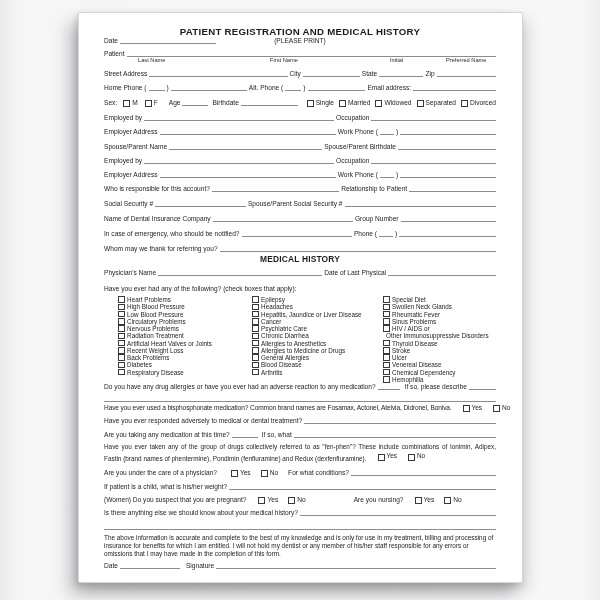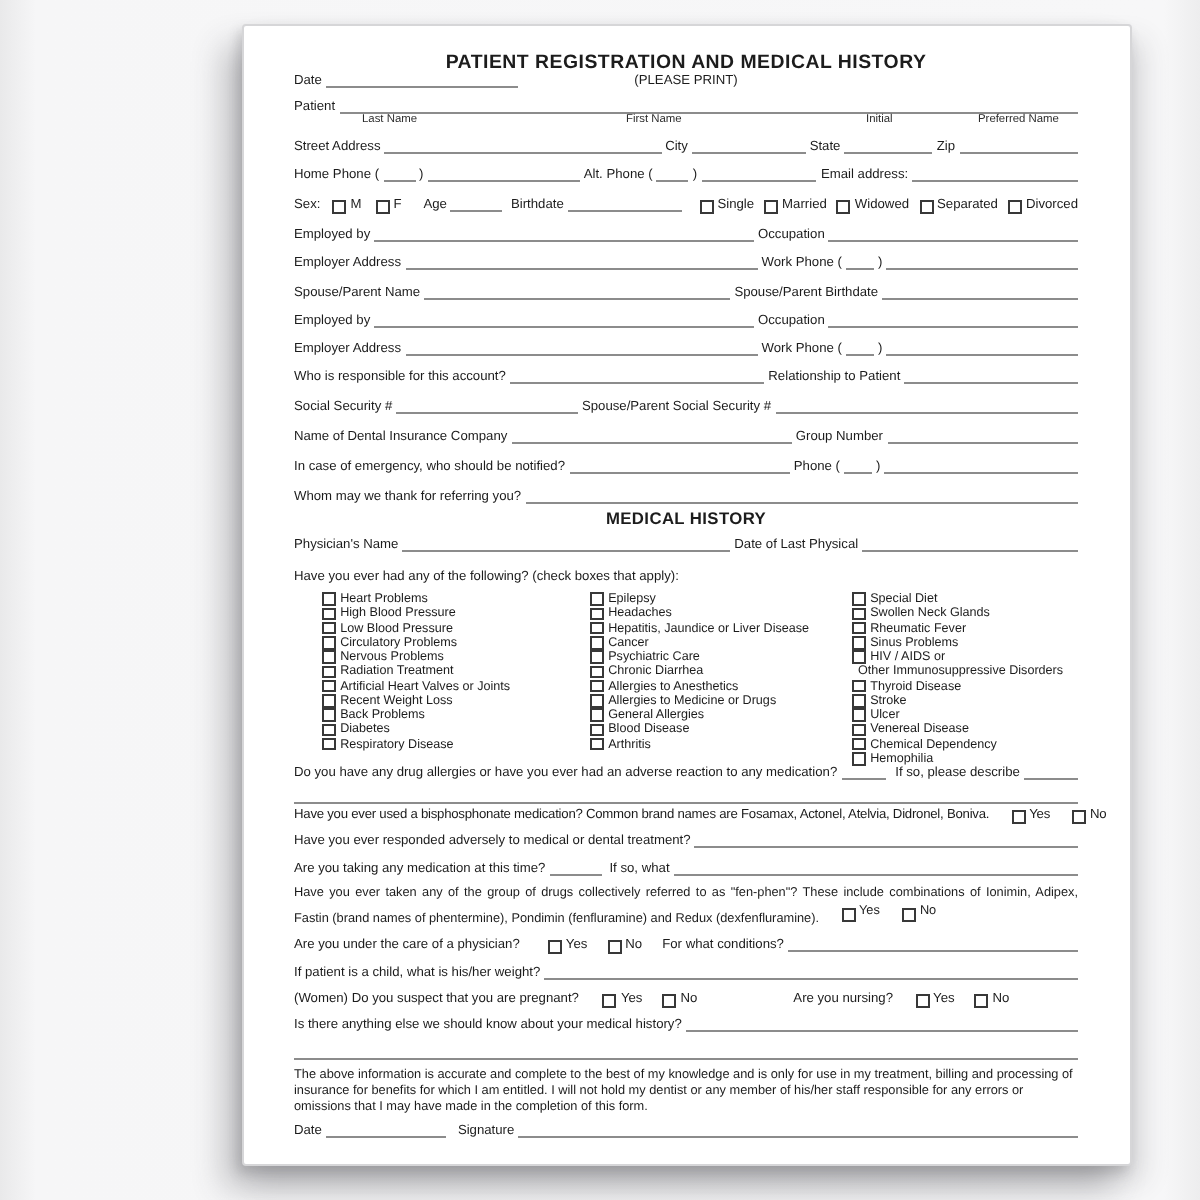--- a/index.html
+++ b/index.html
@@ -11,21 +11,20 @@
     -webkit-font-smoothing:antialiased;
   }
   .stage{
     position:relative;width:600px;height:600px;
     background:linear-gradient(90deg,#e9e9ea 0px,#f6f6f7 18px,#f7f7f8 582px,#ededee 600px);
   }
   .paper{
     position:absolute;left:78px;top:12px;width:443px;height:569px;
     background:#ffffff;border:1px solid #d6d6d8;border-radius:2px;
     box-shadow:-9px 11px 16px rgba(60,60,65,.30), -2px 3px 6px rgba(60,60,65,.18), 6px 8px 14px rgba(60,60,65,.14);
-    margin-left:43px;
   }
   .content{position:absolute;left:25px;right:26px;top:12px;font-size:6.6px;line-height:7.6px;}
   .rowc{display:flex;justify-content:center;align-items:flex-end;}
   .title{font-size:9.7px;font-weight:700;letter-spacing:.25px;line-height:10px;white-space:nowrap;}
   .heading{font-size:8.4px;font-weight:700;letter-spacing:.2px;}
   .row{display:flex;align-items:flex-end;position:relative;}
   .lab{white-space:nowrap;padding:0 2px;}
   .row .lab:first-child{padding-left:0;}
   .ln{border-bottom:1px solid #8c8c8c;height:1px;margin-bottom:1.5px;flex-shrink:1;min-width:4px;}
   .ln.fixed{flex:none;}

